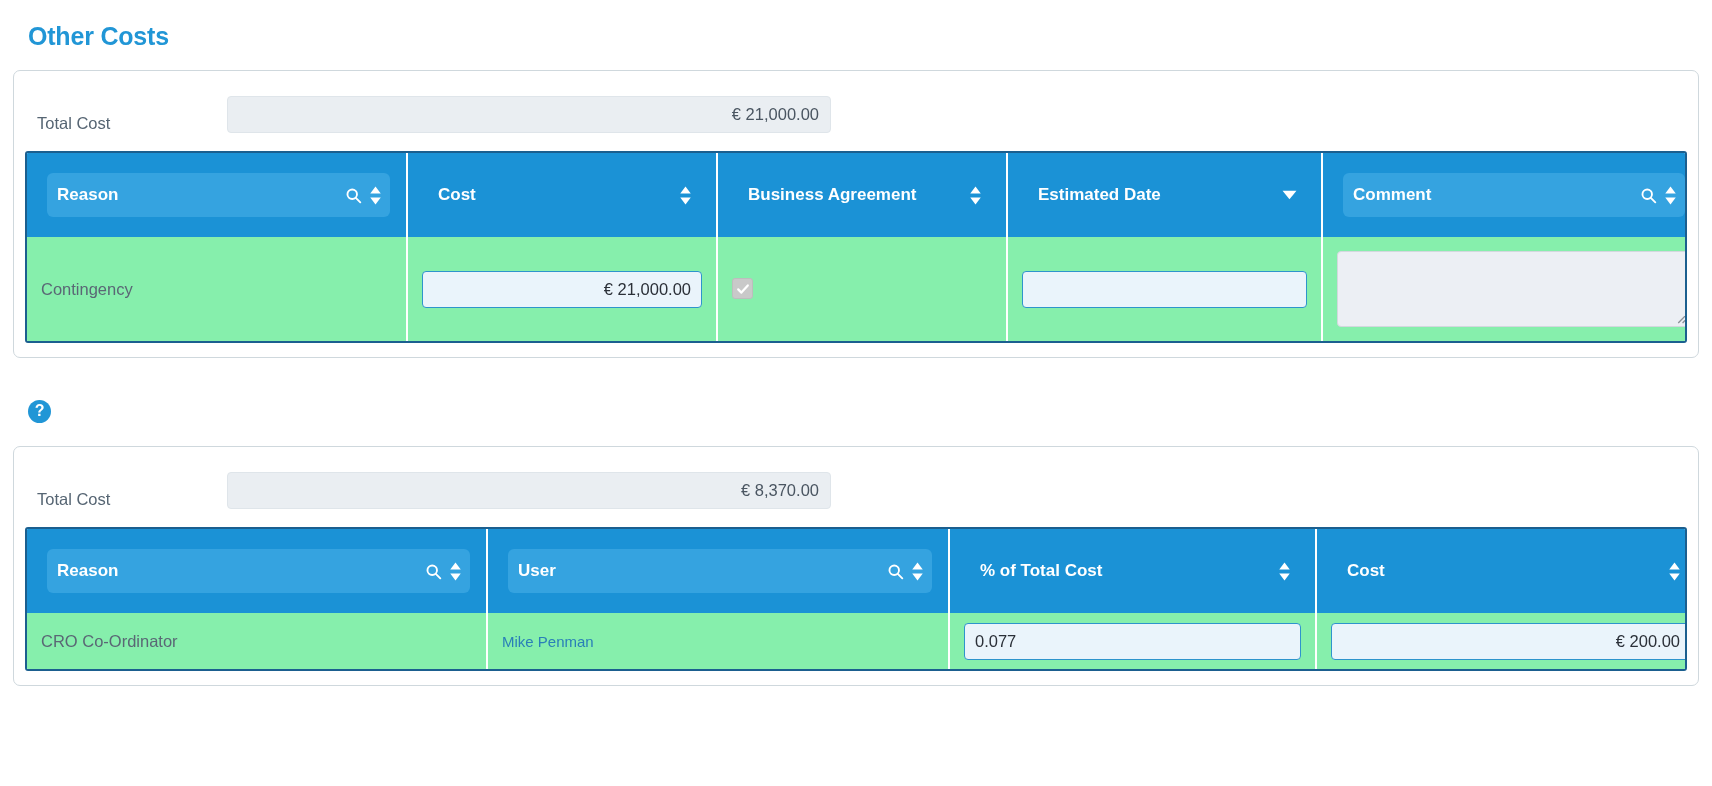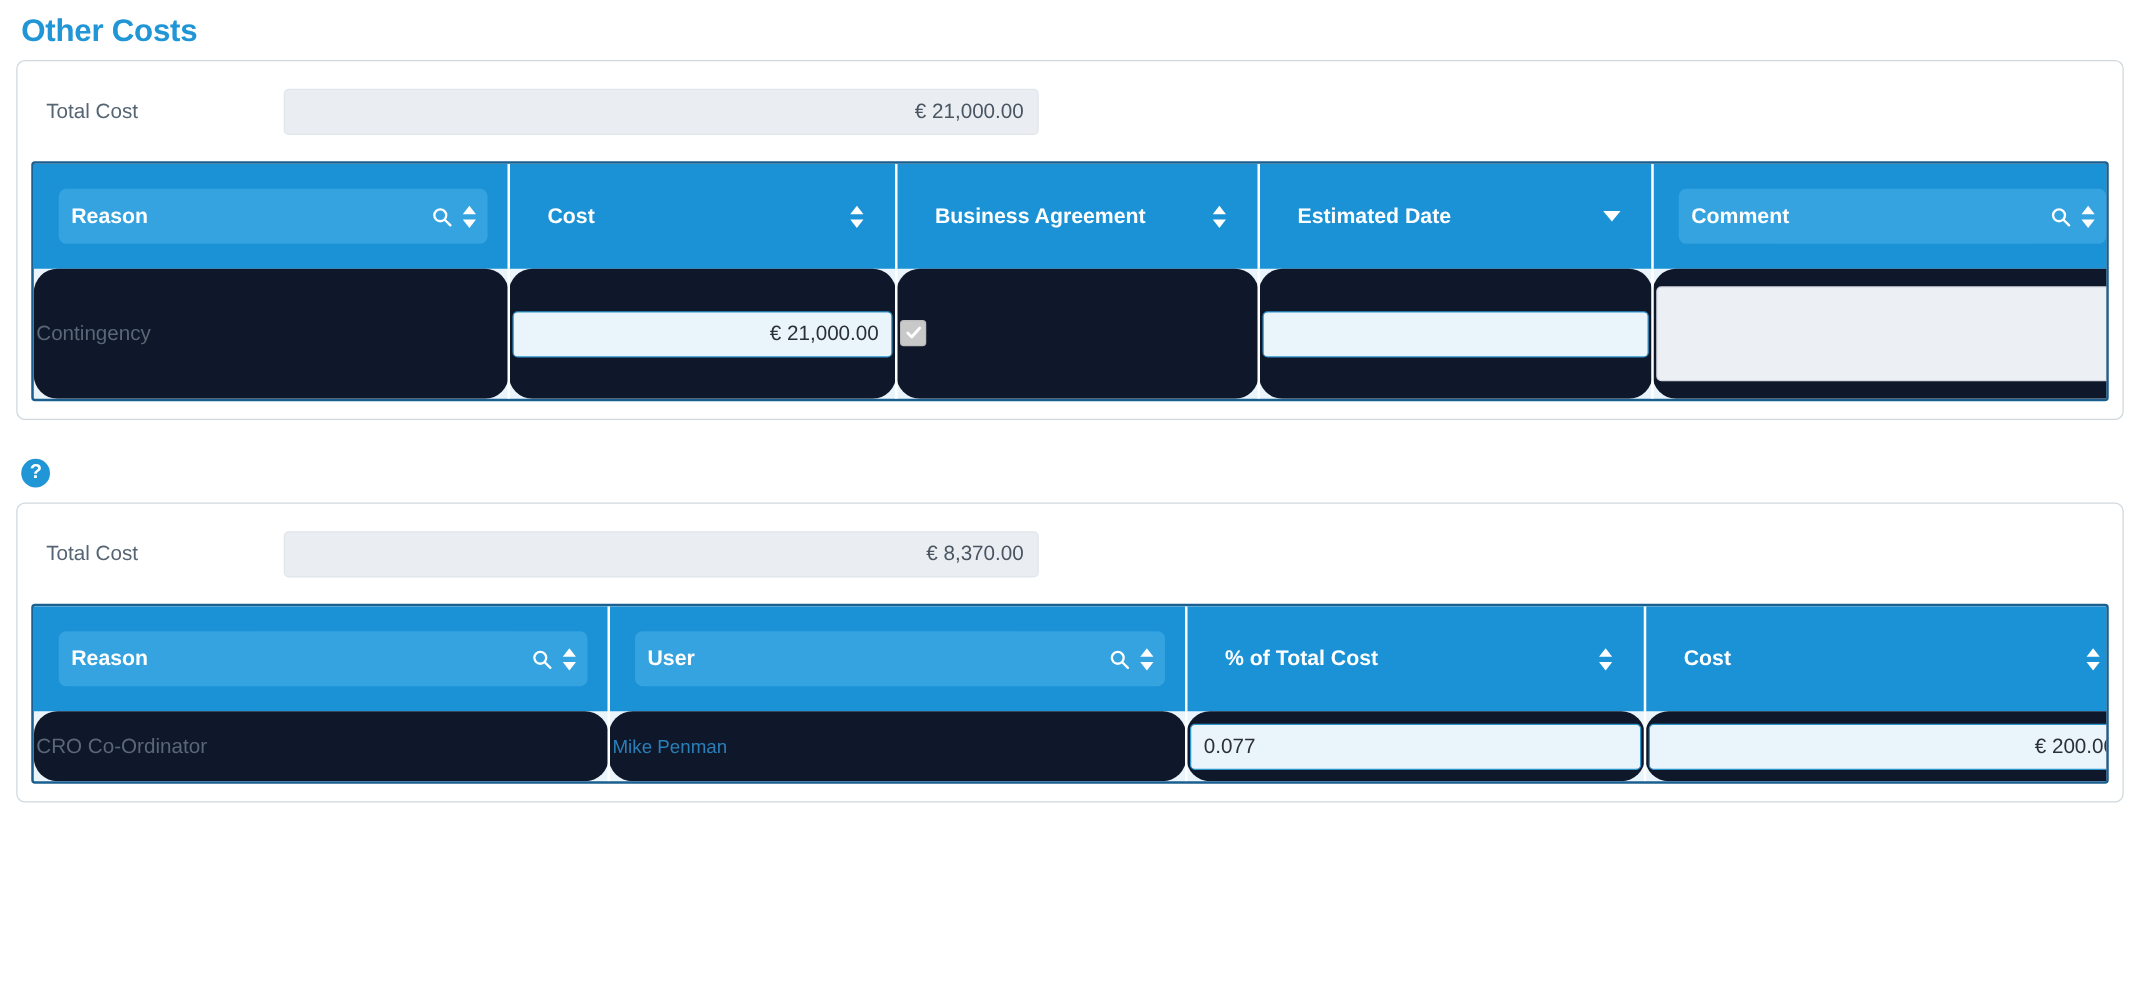--- a/index.html
+++ b/index.html
@@ -12,21 +12,21 @@
   }
 
   .page { width: 1712px; height: 786px; position: relative; }
 
   
   .section-title {
     color: #2196d6;
     font-size: 25px;
     font-weight: bold;
     letter-spacing: -0.2px;
-    margin: 4px;
+    margin: 15px;
     padding: 0 0 0 13px;
     display: flex;
     align-items: center;
     gap: 9px;
   }
   .help-badge {
     display: inline-flex;
     align-items: center;
     justify-content: center;
     width: 23px; height: 23px;
@@ -44,21 +44,21 @@
     margin: 0 13px;
     border: 1px solid #cfd8dd;
     border-radius: 7px;
     background: #ffffff;
     padding: 16px 11px 14px 11px;
   }
 
   
   .total-row {
     display: flex;
-    align-items: center;
+    align-items: flex-end;
     padding: 3px 0 0 12px;
     height: 46px;
   }
   .total-label {
     color: #566573;
     font-size: 16.5px;
     width: 190px;
     flex: 0 0 190px;
   }
   .total-field {
@@ -116,28 +116,27 @@
   }
   .th-label { flex: 1 1 auto; white-space: nowrap; overflow: hidden; }
   .th-icons { display: flex; align-items: center; gap: 7px; flex: 0 0 auto; }
 
   .icon-search { width: 17px; height: 17px; display: block; }
   .icon-sort   { width: 13px; height: 19px; display: block; }
   .icon-caret  { width: 15px; height: 10px; display: block; }
 
   
   table.grid tbody td {
-    background: #0f172a;
+    background: #86efac;
     border-right: 2px solid #ffffff;
     border-top: 2px solid #ffffff;
-    padding: 0 2px;
+    padding: 0 14px;
     vertical-align: middle;
     color: #566573;
     font-size: 16.5px;
-    border-radius: 19px;
   }
   table.grid tbody tr:first-child td { border-top: none; }
   table.grid tbody td:last-child { border-right: none; }
 
   .cell-text { color: #5a6775; font-size: 16.5px; }
   .cell-link { color: #2a7fb8; font-size: 15px; cursor: pointer; }
 
   
   .inp {
     width: 100%;

